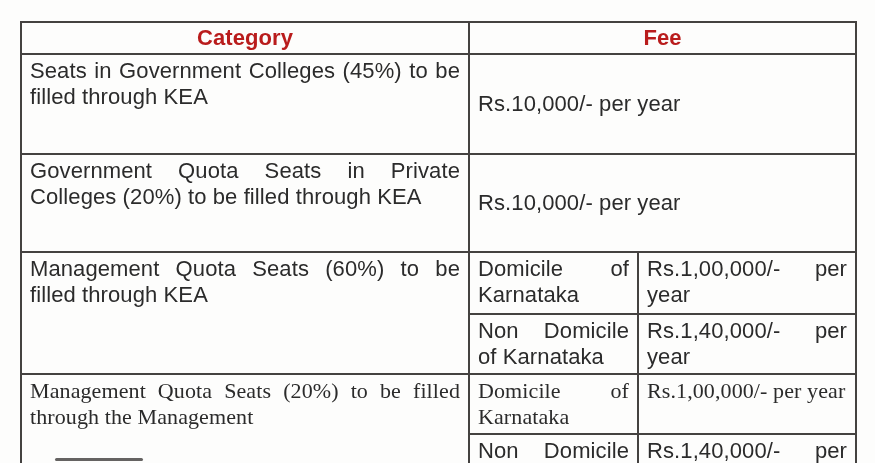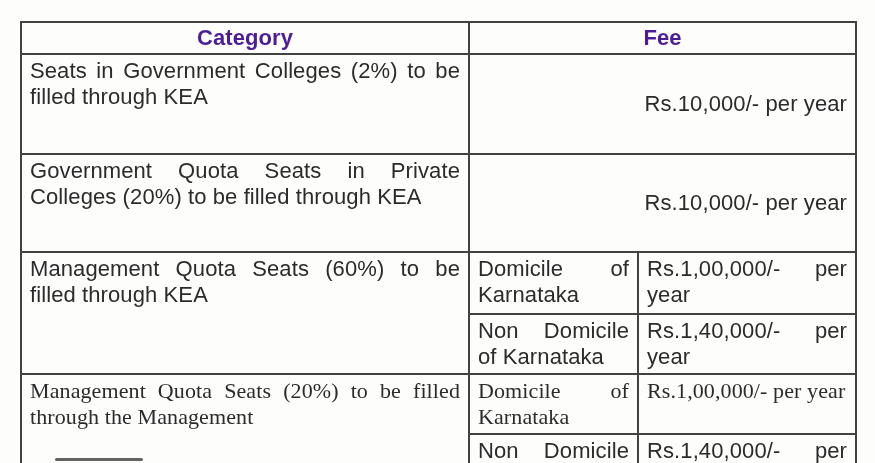--- a/index.html
+++ b/index.html
@@ -36,35 +36,35 @@
     line-height: 1.18;
     padding: 3px 8px;
     vertical-align: top;
     color: #2b2b2b;
     letter-spacing: 0.1px;
   }
   th {
     font-weight: bold;
     text-align: center;
     vertical-align: middle;
-    color: #4c1d95;
+    color: #b91c1c;
     padding: 2px 8px;
   }
   tr.r-head { height: 28px; }
   tr.r-1 { height: 100px; }
   tr.r-2 { height: 98px; }
   tr.r-3a { height: 62px; }
   tr.r-3b { height: 57px; }
   tr.r-4a { height: 56px; font-family: Liberation Serif, serif; }
   tr.r-4b { height: 55px; }
   td.cat {
     text-align: justify;
   }
   td.fee-center {
-    text-align: right;
+    text-align: left;
     vertical-align: middle;
   }
   td.dom {
     text-align: justify;
   }
   td.amt {
     text-align: justify;
   }
   .scan-artifact {
     position: absolute;
@@ -89,21 +89,21 @@
       <col class="c-amt">
     </colgroup>
 
     <tbody>
         <tr class="r-head">
       <th>Category</th>
       <th colspan="2">Fee</th>
     </tr>
 
     <tr class="r-1">
-      <td class="cat">Seats in Government Colleges (2%) to be filled through KEA</td>
+      <td class="cat">Seats in Government Colleges (45%) to be filled through KEA</td>
       <td colspan="2" class="fee-center">Rs.10,000/- per year</td>
     </tr>
 
     <tr class="r-2">
       <td class="cat">Government Quota Seats in Private Colleges (20%) to be filled through KEA</td>
       <td colspan="2" class="fee-center">Rs.10,000/- per year</td>
     </tr>
 
     <tr class="r-3a">
       <td class="cat" rowspan="2">Management Quota Seats (60%) to be filled through KEA</td>

